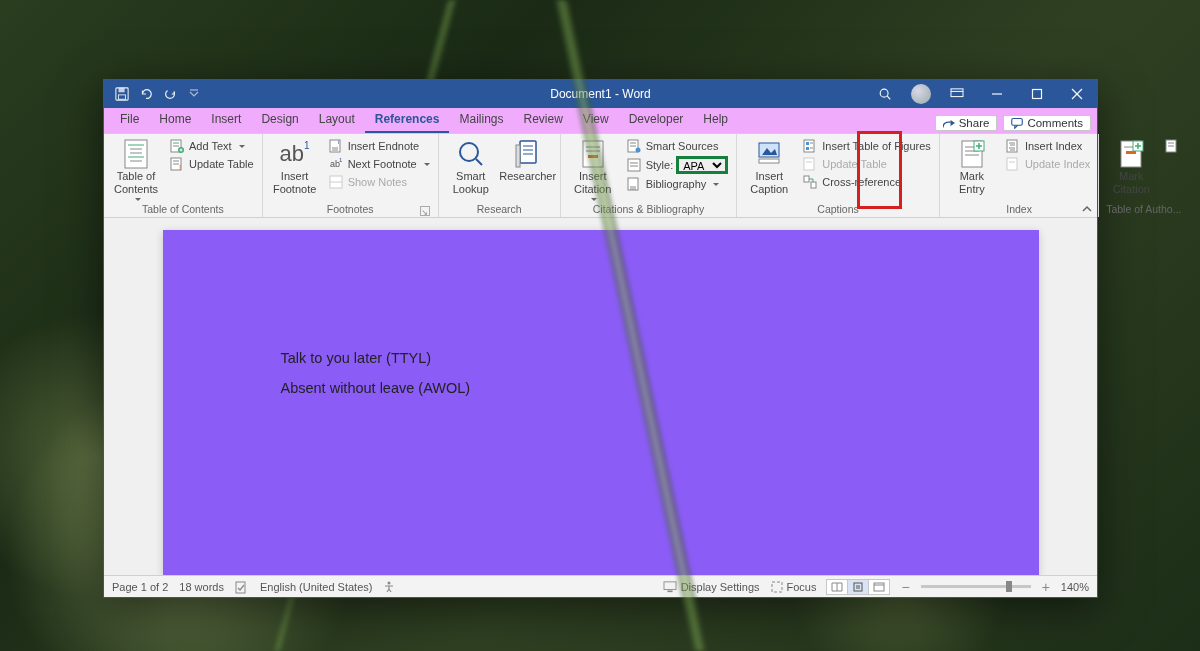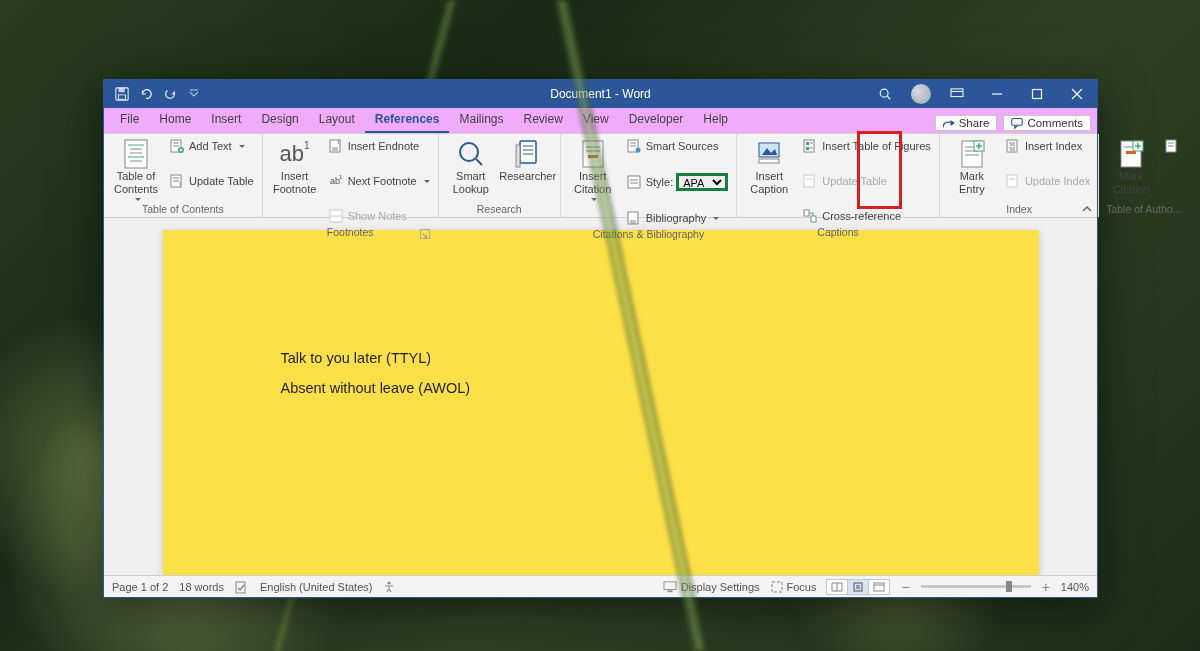--- a/index.html
+++ b/index.html
@@ -47,32 +47,32 @@
     height:84px; background:#f3f3f3; border-bottom:1px solid #d0d0d0;
     display:flex; font-size:11px; color:#444; position:relative;
   }
   .group { border-right:1px solid #d8d8d8; padding:3px 6px 0; display:flex; flex-direction:column; }
   .group-body { flex:1; display:flex; align-items:flex-start; gap:5px; }
   .group-label { text-align:center; font-size:10.5px; color:#666; padding:1px 0 2px; position:relative;}
   .dlg-launch { position:absolute; right:2px; bottom:1px; width:10px; height:10px; border:1px solid #aaa; }
   .dlg-launch::after { content:"↘"; font-size:8px; position:relative; top:-2px; left:0; color:#888;}
   .bigbtn { display:flex; flex-direction:column; align-items:center; justify-content:flex-start; width:52px; padding-top:2px; gap:1px; text-align:center; line-height:1.15;}
   .bigbtn .ic32 { width:30px; height:30px; display:flex; align-items:center; justify-content:center; }
-  .stack { display:flex; flex-direction:column; gap:17px; }
+  .stack { display:flex; flex-direction:column; gap:0; }
   .smallbtn { display:flex; align-items:center; gap:4px; padding:1px 2px; white-space:nowrap; font-size:11px; color:#444;}
   .smallbtn.disabled { color:#aaa; }
   .ic16 { width:16px; height:16px; flex:none; display:flex; align-items:center; justify-content:center; }
   .dd::after { content:""; display:inline-block; margin-left:3px; border:3px solid transparent; border-top-color:#666; position:relative; top:2px;}
   .style-combo { display:flex; align-items:center; gap:3px; }
   .style-combo select { font-size:11px; border:3px solid #15803d; height:18px; width:52px;}
   .highlight-box { position:absolute; border:3px solid #d62020; pointer-events:none; }
   .collapse { position:absolute; right:4px; bottom:2px; font-size:11px; color:#666; }
 
   .doc-area { flex:1; background:#f0f0f0; overflow:hidden; display:flex; justify-content:center; padding:12px 0 0; }
-  .page { width:876px; height:100%; background:#fde047; box-shadow:0 2px 8px rgba(0,0,0,0.18); padding:120px 118px 0; font-size:14.5px; color:#222; font-family:Calibri,"Segoe UI",Arial,sans-serif; }
+  .page { width:876px; height:100%; background:#8b5cf6; box-shadow:0 2px 8px rgba(0,0,0,0.18); padding:120px 118px 0; font-size:14.5px; color:#222; font-family:Calibri,"Segoe UI",Arial,sans-serif; }
   .page p { margin-bottom:14px; }
 
   .statusbar {
     height:22px; background:#f3f3f3; border-top:1px solid #d0d0d0;
     display:flex; align-items:center; font-size:11px; color:#555; padding:0 8px; gap:11px;
   }
   .statusbar .spacer { flex:1; }
   .sbtn { display:flex; align-items:center; gap:4px; }
   .viewbtns { display:flex; gap:0; }
   .vb { width:22px; height:16px; border:1px solid #c7c7c7; display:flex; align-items:center; justify-content:center; font-size:10px; color:#666; margin-left:-1px; background:#fff;}

